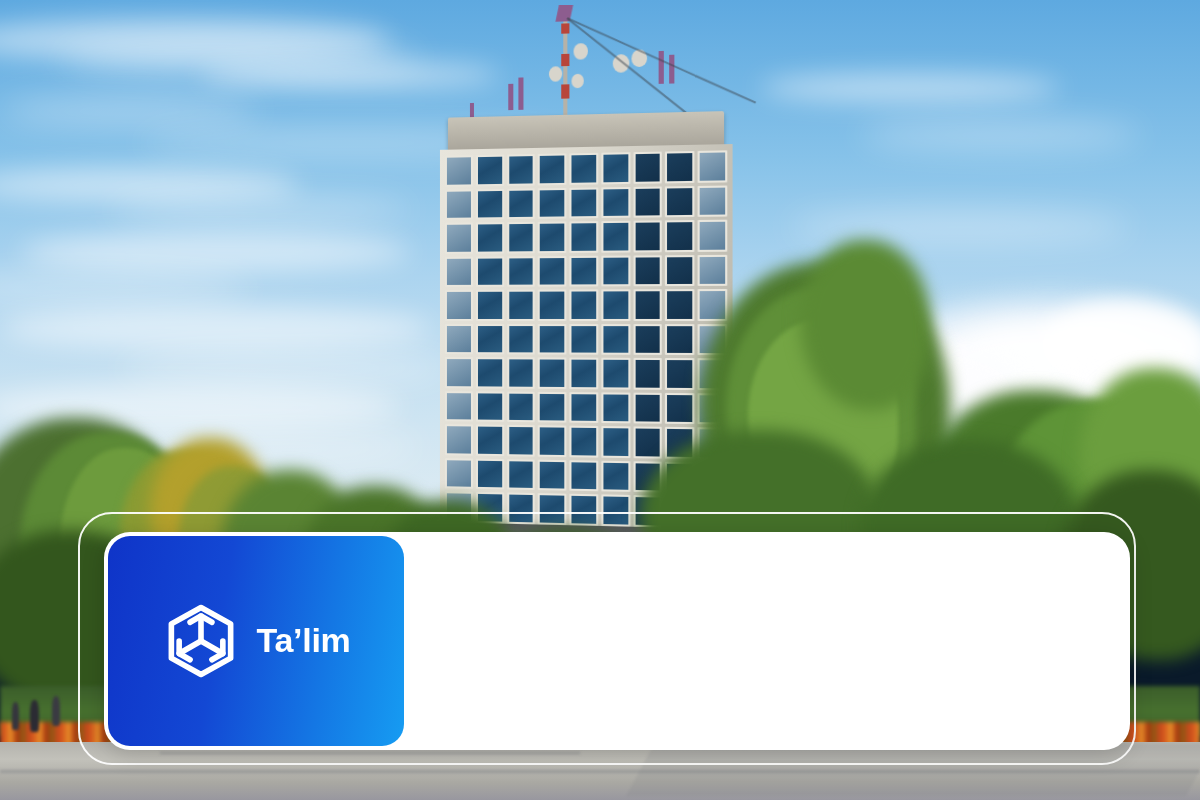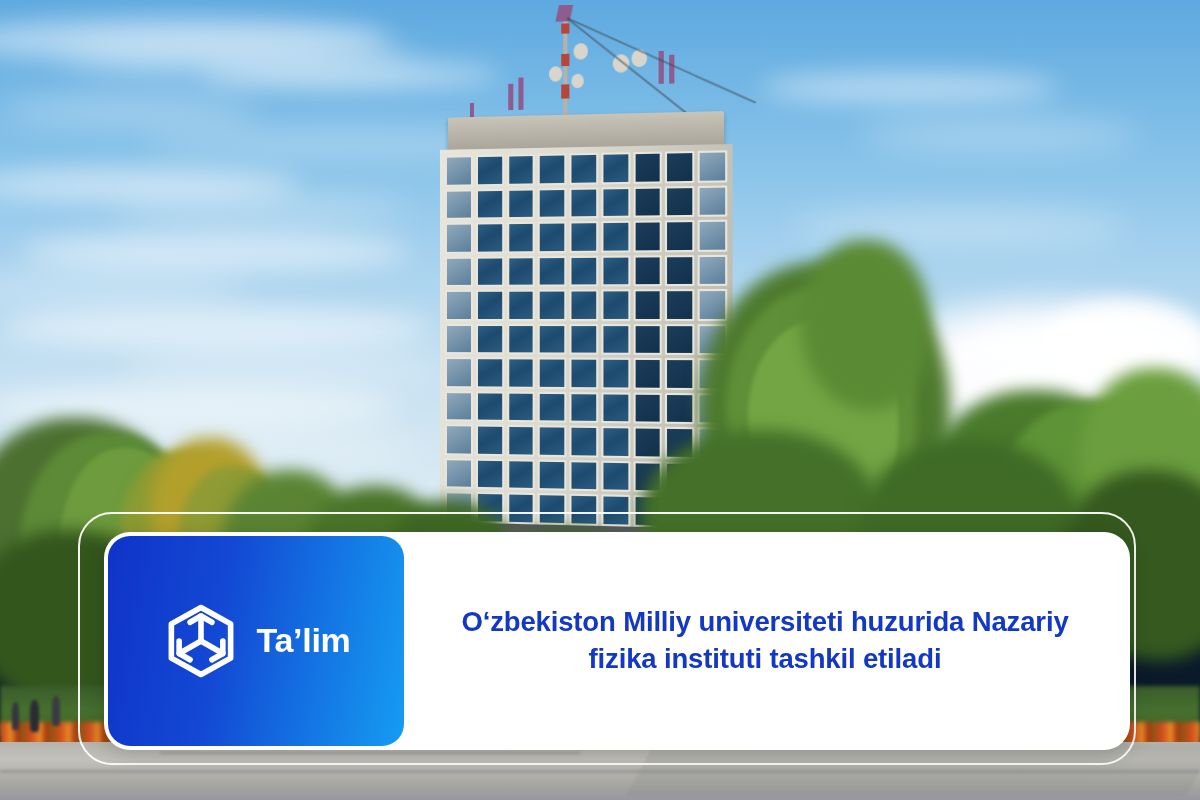--- a/index.html
+++ b/index.html
@@ -366,17 +366,14 @@
         <path d="M50 50 L78 66"></path>
 
         <path d="M36 26 L50 18 L64 26"></path>
         <path d="M22 50 L22 66 L36 74"></path>
         <path d="M78 50 L78 66 L64 74"></path>
       </svg>
     </span>
     <span class="brand-text"><span>Ta’lim</span><br></span>
   </div>
 
-  <div class="headline-wrap">
-    <div class="headline">O‘zbekiston Milliy universiteti huzurida Nazariy fizika instituti tashkil etiladi</div>
-  </div>
 
 </div>
 
 </body></html>

